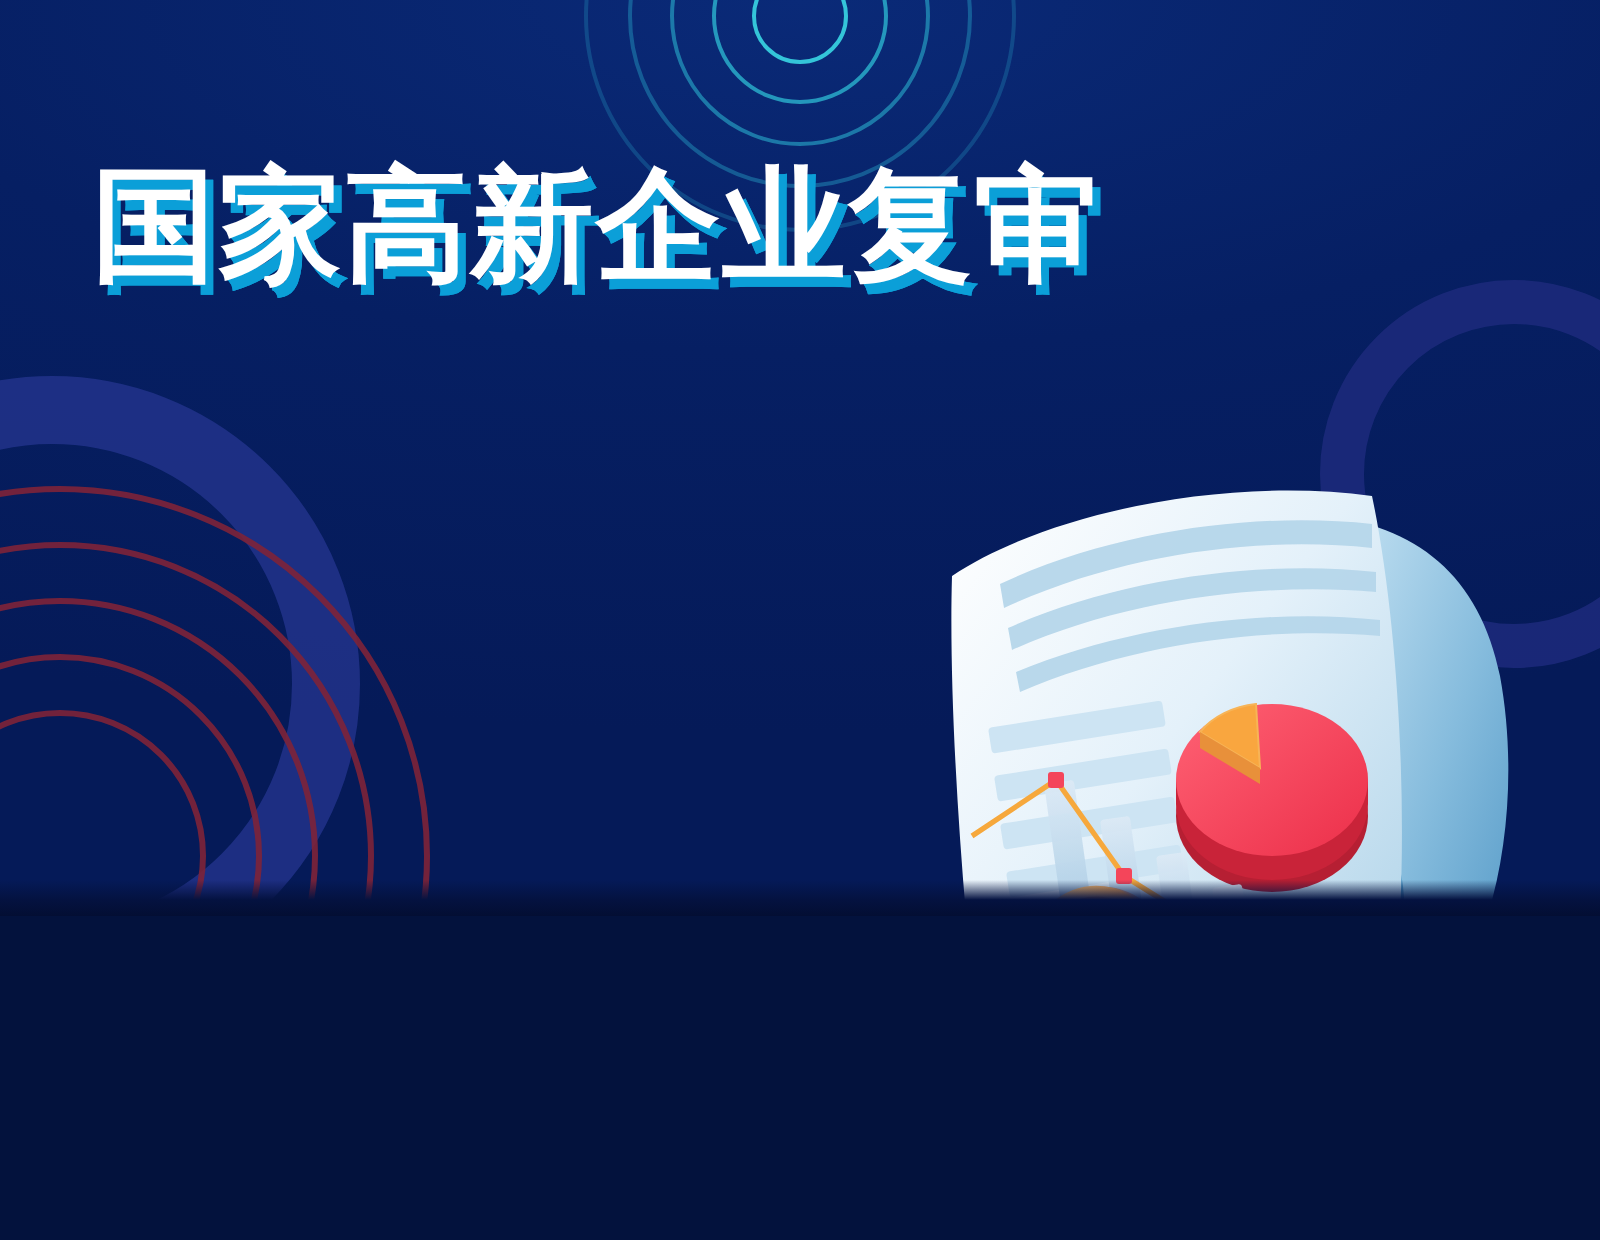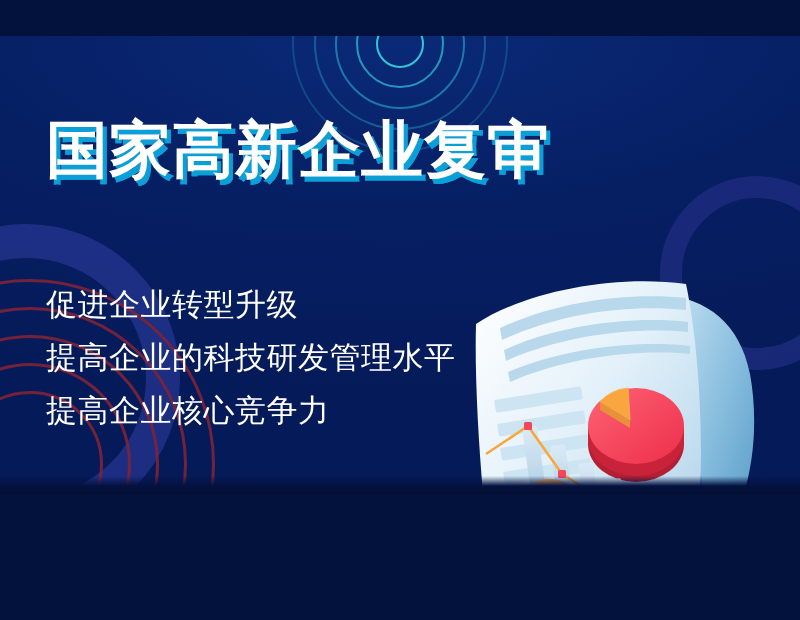--- a/index.html
+++ b/index.html
@@ -7,21 +7,20 @@
     padding: 0;
     background: #03123d;
   }
   .poster {
     position: relative;
     width: 800px;
     height: 458px;
     overflow: hidden;
     background: #061f63;
     font-family: "Liberation Sans", "DejaVu Sans", sans-serif;
-    margin-top: 36px;
   }
 
   
   .bg-base {
     position: absolute;
     inset: 0;
     background:
       radial-gradient(120% 80% at 50% 0%, #0a2a78 0%, #061f63 48%, #051a58 100%);
   }
   .bg-bottom-band {
@@ -163,25 +162,20 @@
   <div class="arcs-red">
     <i></i>
     <i></i>
     <i></i>
     <i></i>
     <i></i>
   </div>
 
   <div class="headline">国家高新企业复审</div>
 
-  <div class="bullets">
-    <div>促进企业转型升级</div>
-    <div>提高企业的科技研发管理水平</div>
-    <div>提高企业核心竞争力</div>
-  </div>
 
   <div class="illo">
     <svg width="330" height="420" viewBox="0 0 330 420" xmlns="http://www.w3.org/2000/svg">
       <defs>
         <linearGradient id="gPaper" x1="0" y1="0" x2="1" y2="1">
           <stop offset="0%" stop-color="#ffffff"></stop>
           <stop offset="45%" stop-color="#e4f1fa"></stop>
           <stop offset="100%" stop-color="#a8cfe6"></stop>
         </linearGradient>
         <linearGradient id="gPaperBack" x1="0" y1="0" x2="1" y2="1">

